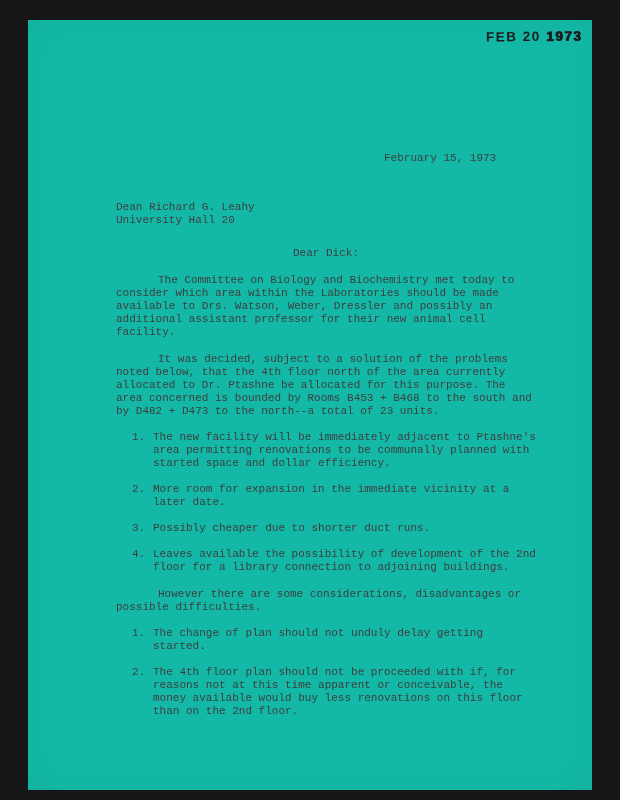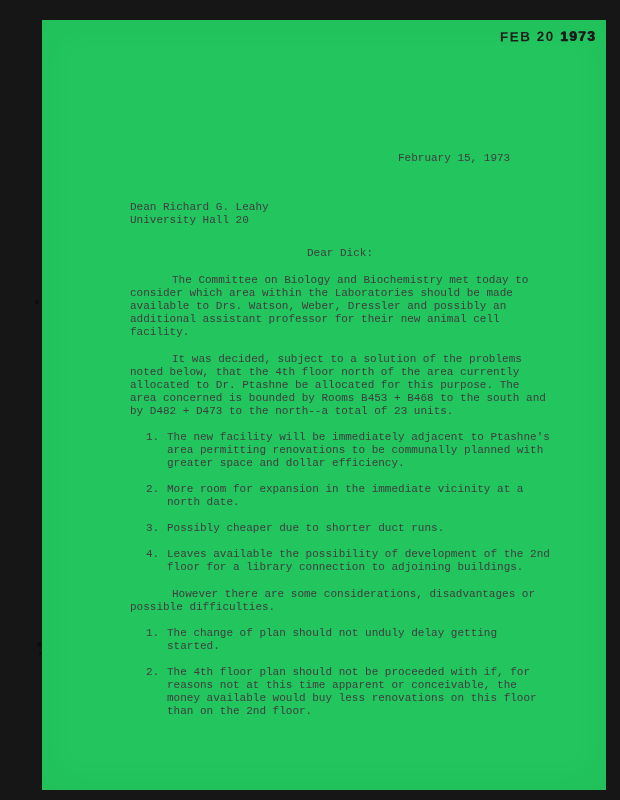--- a/index.html
+++ b/index.html
@@ -11,25 +11,25 @@
     overflow: hidden;
     font-family: "Liberation Mono", "DejaVu Sans Mono", monospace;
   }
   .scan-bg {
     position: absolute;
     inset: 0;
     background: #161616;
   }
   .paper {
     position: absolute;
-    left: 42px;
+    left: 28px;
     top: 20px;
     width: 564px;
     height: 770px;
-    background: #22c55e;
+    background: #14b8a6;
     box-shadow: inset 0 0 40px rgba(0,0,0,0.04);
   }
   .speck {
     position: absolute;
     background: #0d0d0d;
     border-radius: 50%;
   }
   .speck1 { left: 35px; top: 300px; width: 4px; height: 4px; }
   .speck2 { left: 37px; top: 642px; width: 5px; height: 5px; }
   .speck3 { left: 39px; top: 652px; width: 3px; height: 3px; }
@@ -121,25 +121,25 @@
       <div class="salutation">Dear Dick:</div>
 
       <div class="para">The Committee on Biology and Biochemistry met today to consider which area within the Laboratories should be made available to Drs. Watson, Weber, Dressler and possibly an additional assistant professor for their new animal cell facility.</div>
 
       <div class="para">It was decided, subject to a solution of the problems noted below, that the 4th floor north of the area currently allocated to Dr. Ptashne be allocated for this purpose. The area concerned is bounded by Rooms B453 + B468 to the south and by D482 + D473 to the north--a total of 23 units.</div>
 
 
       <div class="list">
         <div class="list-item">
           <span class="num">1.</span>
-          <span class="txt">The new facility will be immediately adjacent to Ptashne's area permitting renovations to be communally planned with greater space and dollar efficiency.</span>
+          <span class="txt">The new facility will be immediately adjacent to Ptashne's area permitting renovations to be communally planned with started space and dollar efficiency.</span>
         </div>
         <div class="list-item">
           <span class="num">2.</span>
-          <span class="txt">More room for expansion in the immediate vicinity at a north date.</span>
+          <span class="txt">More room for expansion in the immediate vicinity at a later date.</span>
         </div>
         <div class="list-item">
           <span class="num">3.</span>
           <span class="txt">Possibly cheaper due to shorter duct runs.</span>
         </div>
         <div class="list-item">
           <span class="num">4.</span>
           <span class="txt">Leaves available the possibility of development of the 2nd floor for a library connection to adjoining buildings.</span>
         </div>
       </div>

